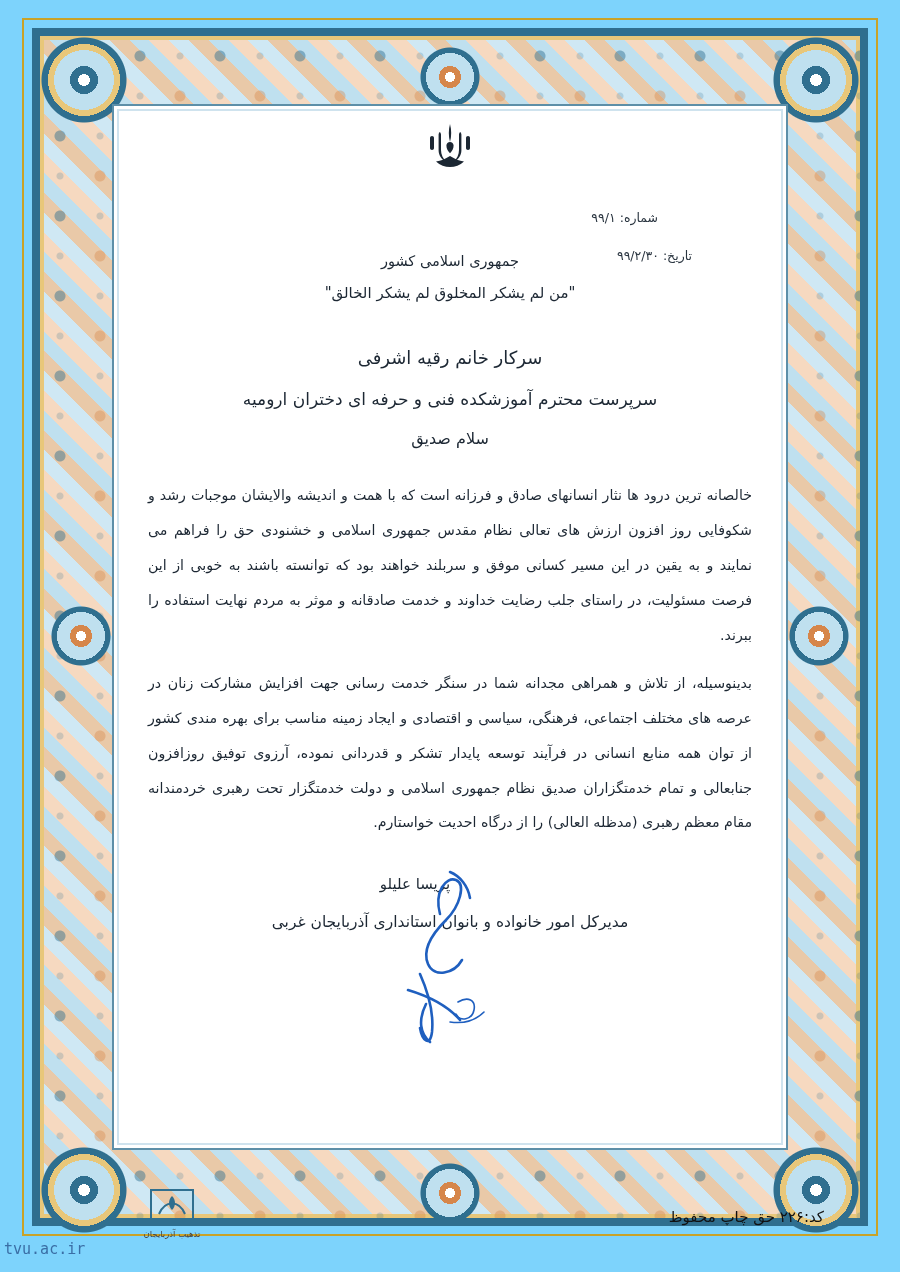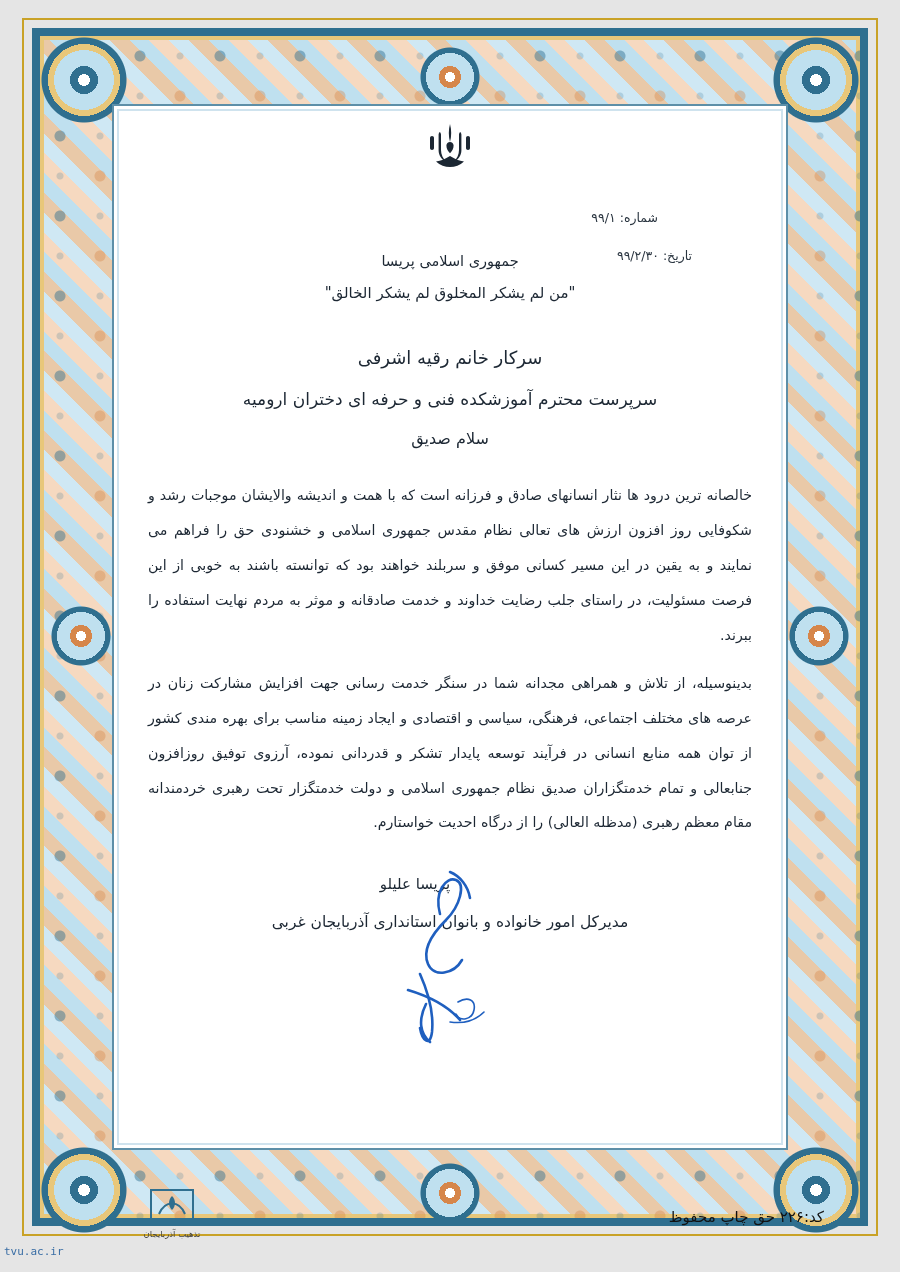--- a/index.html
+++ b/index.html
@@ -14,21 +14,21 @@
     overflow: hidden;
     position: relative;
   }
 
   
   #certificate {
     position: absolute;
     left: 0; top: 0;
     width: 900px;
     height: 1272px;
-    background: #e5e5e5;
+    background: #7dd3fc;
   }
 
   
   .frame-outer {
     position: absolute;
     left: 22px; top: 18px;
     width: 856px; height: 1218px;
     border: 2px solid #c9a227;
     box-sizing: border-box;
   }
@@ -223,21 +223,21 @@
   .stamp-caption {
     font-size: 8.5px;
     color: #444;
     margin-top: 1px;
     white-space: nowrap;
   }
   .watermark {
     position: absolute;
     left: 4px;
     bottom: 2px;
-    font-size: 11px;
+    font-size: 15px;
     color: #3a6ea5;
     font-family: "DejaVu Sans Mono", "Liberation Mono", monospace;
     direction: ltr;
   }
 </style>
 </head>
 <body>
 
 <div id="certificate">
 
@@ -276,21 +276,21 @@
           <span>شماره:</span>
           <span>۹۹/۱</span>
         </div>
         <div class="meta date">
           <span>تاریخ:</span>
           <span>۹۹/۲/۳۰</span>
         </div>
       </div>
 
       <div class="headings">
-        <div class="heading-line country">جمهوری اسلامی پریسا</div>
+        <div class="heading-line country">جمهوری اسلامی کشور</div>
         <div class="heading-line quote">"من لم یشکر المخلوق لم یشکر الخالق"</div>
       </div>
 
       <div class="salutation-block">
         <div class="name">سرکار خانم رقیه اشرفی</div>
         <div class="role">سرپرست محترم آموزشکده فنی و حرفه ای دختران ارومیه</div>
         <div class="greet">سلام صدیق</div>
       </div>
 
       <div class="body-text">

